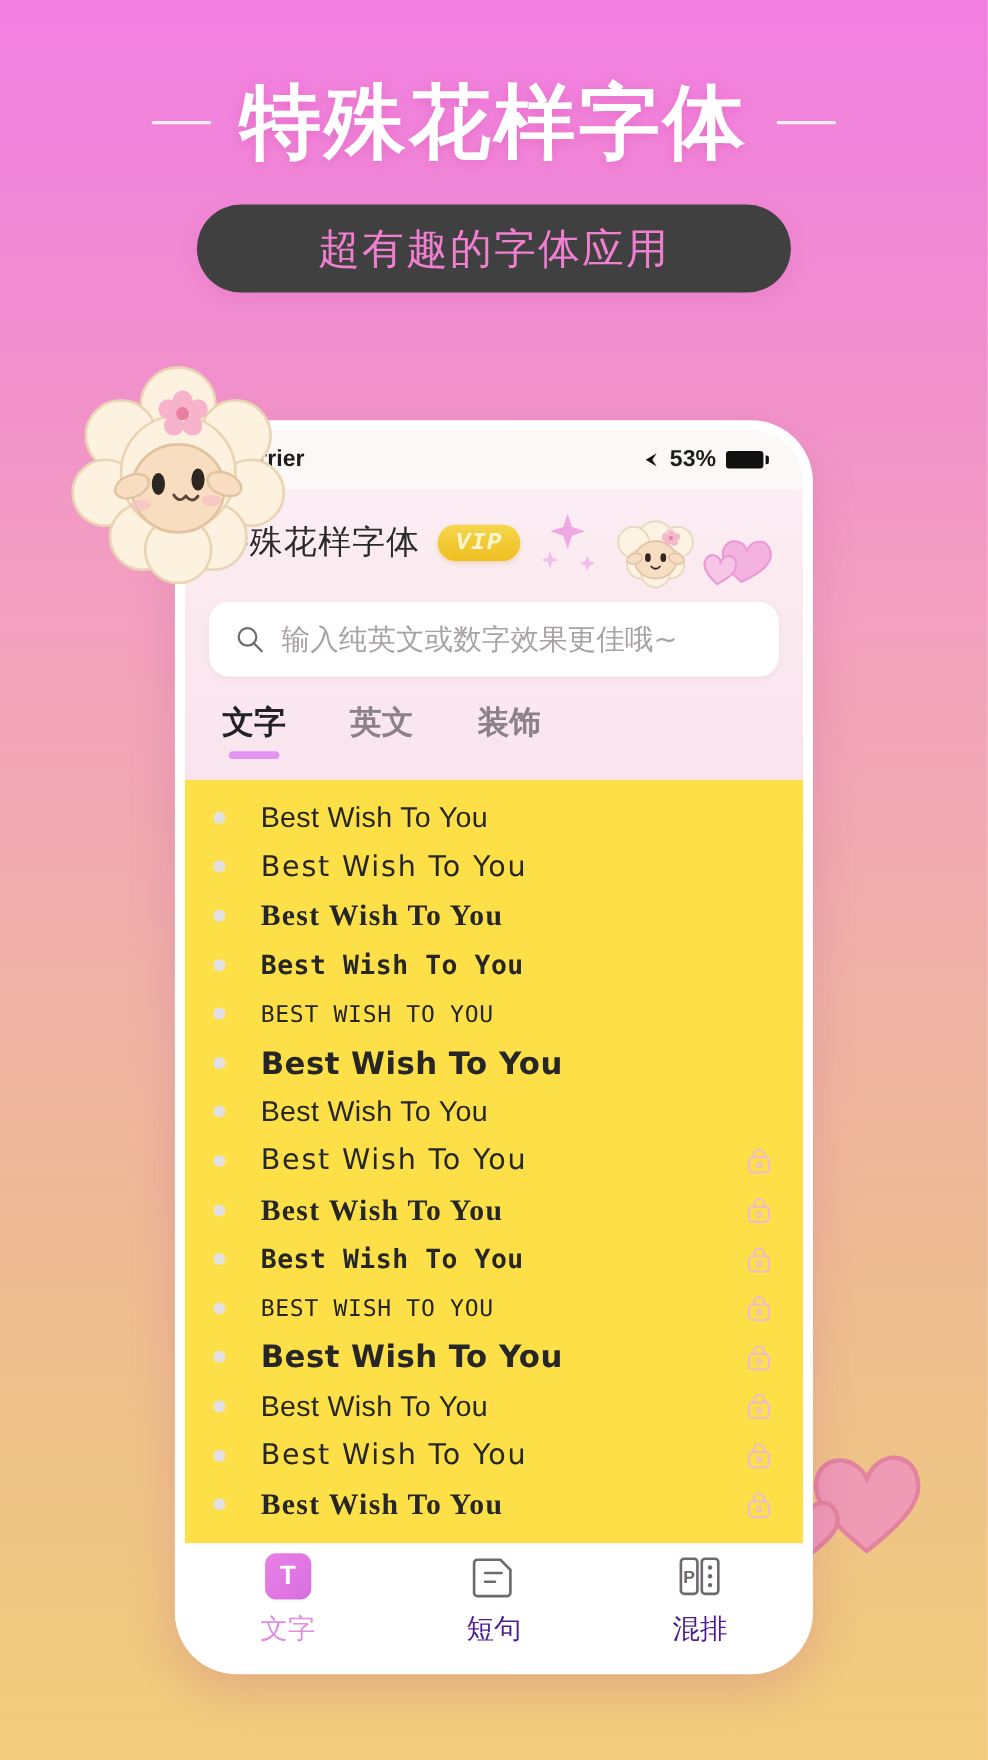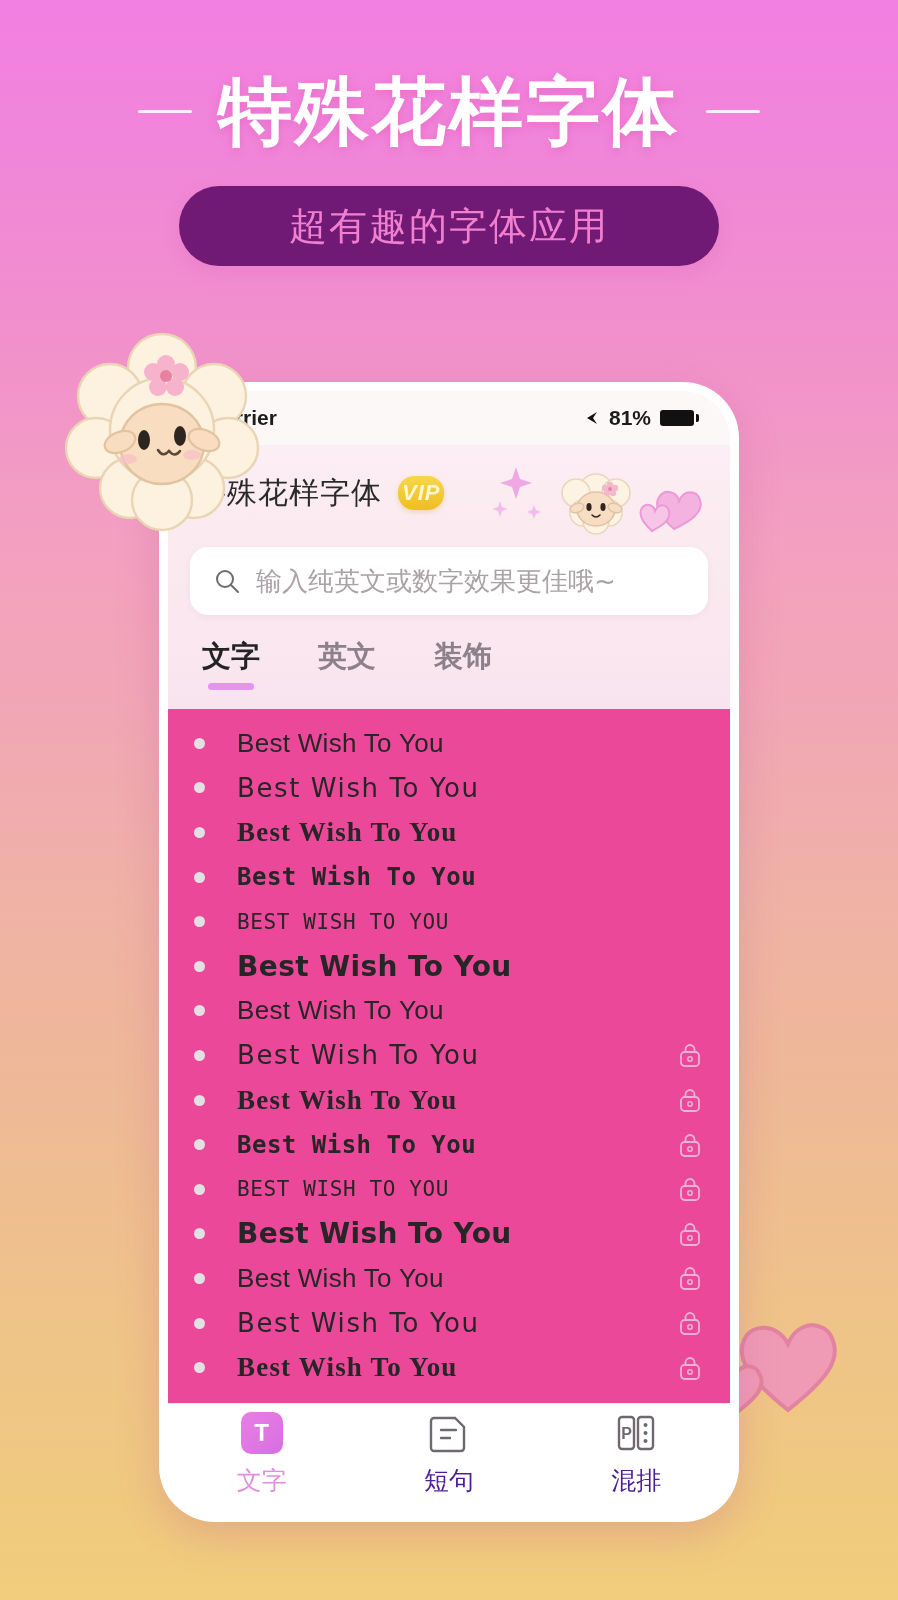--- a/index.html
+++ b/index.html
@@ -35,21 +35,21 @@
   }
   .dash { width: 54px; height: 3px; background: rgba(255,255,255,.85); border-radius: 2px; }
   .promo-title {
     font-size: 74px; font-weight: 700; color: #ffffff;
     letter-spacing: 3px; line-height: 1;
     text-shadow: 0 3px 10px rgba(215,70,170,.35);
     font-family: "DejaVu Sans", sans-serif;
   }
   .promo-pill {
     margin: 38px auto 0; width: 540px; height: 80px;
-    background: #701a75; border-radius: 42px;
+    background: #404040; border-radius: 42px;
     display: flex; align-items: center; justify-content: center;
     box-shadow: 0 6px 18px rgba(210,80,170,.18);
   }
   .promo-pill span {
     font-size: 38px; color: #f07fd0; letter-spacing: 2px;
     font-family: "DejaVu Sans", sans-serif;
   }
 
   
   .bg-hearts { position: absolute; right: 22px; bottom: 180px; width: 180px; height: 150px; }
@@ -95,23 +95,23 @@
     background: linear-gradient(180deg,#fbeef4 0%, #fbeaf0 100%);
     display: flex; align-items: center; padding: 0 28px;
   }
   .app-title {
     font-size: 30px; color: #2a2a2a; font-weight: 500;
     font-family: "DejaVu Sans", sans-serif; letter-spacing: 1px;
   }
   .vip-badge {
     margin-left: 16px;
     background: linear-gradient(180deg,#f6d64e 0%, #efbe20 100%);
-    color: #fdf6cf; font-family: Liberation Sans, sans-serif;
+    color: #fdf6cf; font-family: Liberation Mono, monospace;
     font-weight: 700; font-style: italic; font-size: 22px;
-    padding: 4px 4px; border-radius: 16px; letter-spacing: 1px;
+    padding: 4px 16px; border-radius: 16px; letter-spacing: 1px;
     box-shadow: 0 2px 5px rgba(200,160,20,.28);
   }
   .header-deco { position: absolute; right: 12px; top: 6px; width: 230px; height: 86px; }
 
   
   .search-wrap { padding: 6px 22px 16px; background: linear-gradient(180deg,#fbeaf0 0%, #fae7ef 100%); }
   .search-box {
     height: 68px; background: #ffffff; border-radius: 18px;
     display: flex; align-items: center; gap: 16px; padding: 0 24px;
     box-shadow: 0 2px 6px rgba(200,150,180,.12);
@@ -124,21 +124,21 @@
     padding: 6px 0 0 34px;
     background: linear-gradient(180deg,#fae7ef 0%, #f8e4ee 100%);
   }
   .tab { display: flex; flex-direction: column; align-items: center; gap: 6px; }
   .tab-label { font-size: 29px; color: #8d8189; font-family: "DejaVu Sans", sans-serif; font-weight: bold; }
   .tab.active .tab-label { color: #232323; font-weight: 700; }
   .tab-underline { width: 0; height: 7px; border-radius: 4px; background: transparent; }
   .tab.active .tab-underline { width: 46px; background: #e394f0; }
 
   
-  .font-list { flex: 1 1 auto; background: #ec4899; padding: 12px 0 0; overflow: hidden; }
+  .font-list { flex: 1 1 auto; background: #fde047; padding: 12px 0 0; overflow: hidden; }
   .font-row {
     height: 44.6px; display: flex; align-items: center;
     padding: 0 28px 0 26px;
   }
   .bullet { width: 11px; height: 11px; border-radius: 50%; background: #e2e0e2; flex: 0 0 11px; }
   .font-text {
     flex: 1 1 auto; margin-left: 32px; color: #262626;
     white-space: nowrap; overflow: hidden;
   }
   .lock { width: 24px; height: 26px; flex: 0 0 24px; opacity: .95; }
@@ -193,21 +193,21 @@
 
 <div class="phone">
   <div class="screen">
 
     <div class="statusbar">
       <span>Carrier</span>
       <span class="sb-right">
         <svg width="16" height="18" viewBox="0 0 16 18">
           <path d="M3 9 L13 3 L9 9 L13 15 Z" fill="#111"></path>
         </svg>
-        <span>81%</span>
+        <span>53%</span>
         <span class="battery"></span>
       </span>
     </div>
 
     <div class="app-header">
       <span class="app-title">特殊花样字体</span>
       <span class="vip-badge">VIP</span>
 
       <svg class="header-deco" viewBox="0 0 230 86">
 

